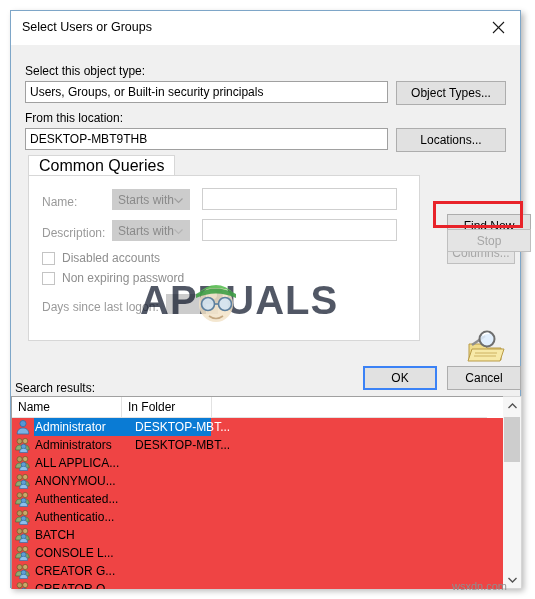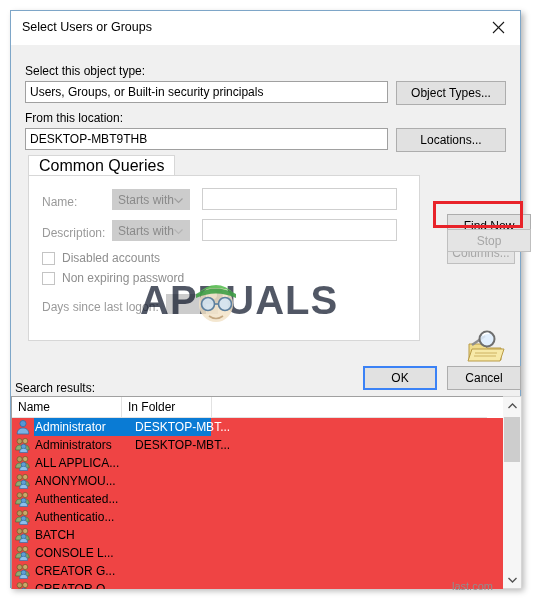--- a/index.html
+++ b/index.html
@@ -599,13 +599,13 @@
     <ellipse cx="34" cy="30" rx="17" ry="18" fill="#f2e3c8" fill-opacity="0.85"></ellipse>
     <path d="M15 20 Q34 2 53 20 Q46 14 34 14 Q22 14 15 20 Z" fill="#5bbf57" fill-opacity="0.9"></path>
     <path d="M14 20 Q34 9 54 20 L54 24 Q34 15 14 24 Z" fill="#3f9e46" fill-opacity="0.9"></path>
     <circle cx="26" cy="30" r="6.5" fill="#cfe4f5" fill-opacity="0.8" stroke="#5c7f9e" stroke-width="1.6"></circle>
     <circle cx="43" cy="30" r="6.5" fill="#cfe4f5" fill-opacity="0.8" stroke="#5c7f9e" stroke-width="1.6"></circle>
     <line x1="32.5" y1="30" x2="36.5" y2="30" stroke="#5c7f9e" stroke-width="1.6"></line>
     <path d="M27 42 Q34 47 41 42" fill="none" stroke="#c4a882" stroke-width="1.6"></path>
   </svg>
 </div>
 
-<div id="wsxdn-wm">last.com</div>
+<div id="wsxdn-wm">wsxdn.com</div>
 
 </body></html>

